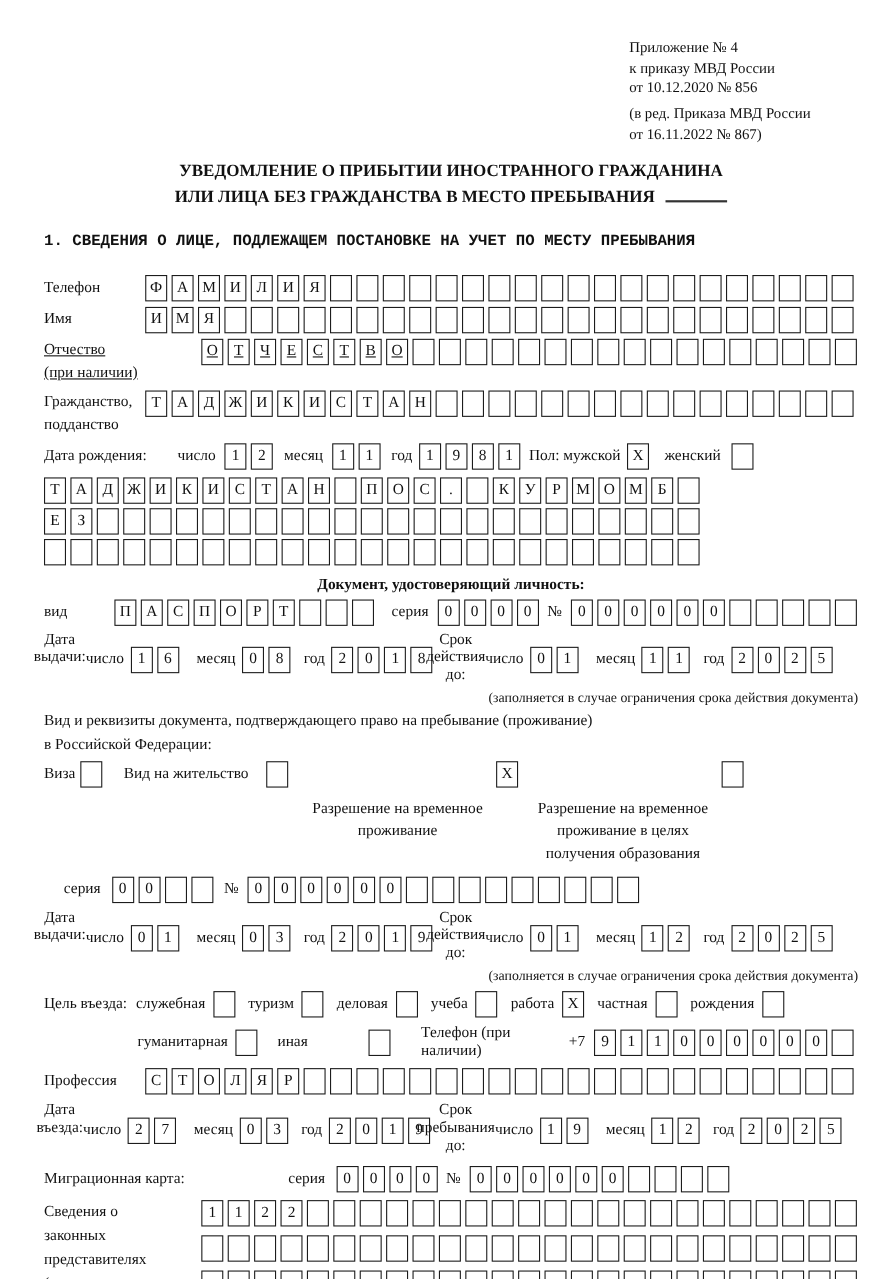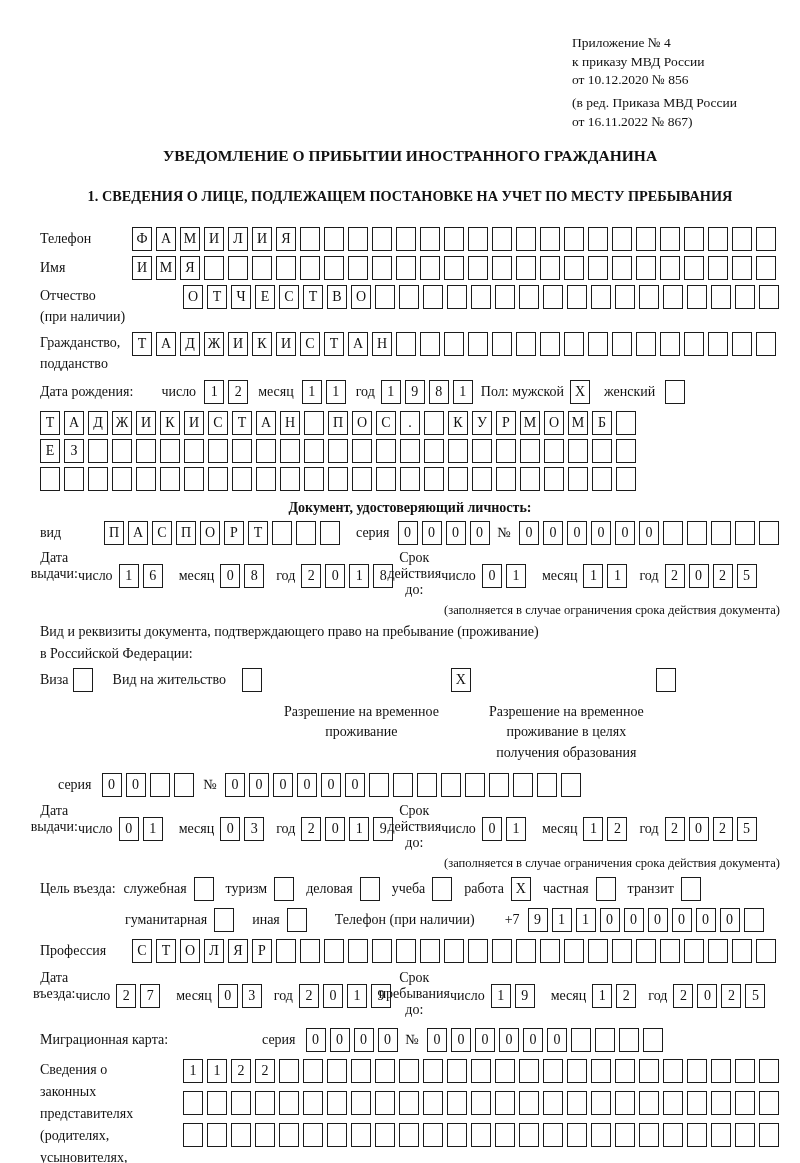--- a/index.html
+++ b/index.html
@@ -17,21 +17,21 @@
   .row{display:flex;align-items:center;margin-bottom:5px;}
   .row-top{display:flex;align-items:flex-start;}
   .lbl{flex:0 0 auto;}
 
   
   .ref{margin-left:532px;font-size:13.5px;line-height:1.38;}
   .ref .amend{margin-top:4px;}
   .forma{text-align:right;padding-right:14px;font-weight:bold;font-size:14.5px;margin-top:17px;}
   .title{text-align:center;font-weight:bold;font-size:15.5px;line-height:1.55;margin-top:13px;}
   .blank-line{display:inline-block;width:56px;border-bottom:2.5px solid #333;height:14px;margin-left:10px;}
-  .sec-head{text-align:center;font-weight:bold;font-size:14.3px;margin-top:20px;margin-bottom:22px;}
+  .sec-head{text-align:left;font-weight:bold;font-size:14.3px;margin-top:20px;margin-bottom:22px;font-family:Liberation Mono, monospace;}
 
   .w92{width:92px;}.w140{width:143px;}
   .stack{line-height:1.5;}
 
   
   .dates{display:flex;margin-bottom:2px;}
   .dgroup{display:flex;align-items:center;}
   .dgroup .dl{margin-right:6px;}
   .dcol{display:flex;flex-direction:row;justify-content:center;}
   .dhead{text-align:center;margin-bottom:3px;}
@@ -55,20 +55,21 @@
   <div class="ref">
     <div>Приложение № 4</div>
     <div>к приказу МВД России</div>
     <div>от 10.12.2020 № 856</div>
     <div class="amend">(в ред. Приказа МВД России</div>
     <div>от 16.11.2022 № 867)</div>
   </div>
 
   <div class="title">
     <div>УВЕДОМЛЕНИЕ О ПРИБЫТИИ ИНОСТРАННОГО ГРАЖДАНИНА</div>
+    <div><span>ИЛИ ЛИЦА БЕЗ ГРАЖДАНСТВА В МЕСТО ПРЕБЫВАНИЯ</span><span class="blank-line"></span></div>
   </div>
 
   <div class="sec-head">1. СВЕДЕНИЯ О ЛИЦЕ, ПОДЛЕЖАЩЕМ ПОСТАНОВКЕ НА УЧЕТ ПО МЕСТУ ПРЕБЫВАНИЯ</div>
 
   <div class="row">
     <span class="lbl w92">Телефон</span>
     <span class="cells">
         <span class="cell">Ф</span>
         <span class="cell">А</span>
         <span class="cell">М</span>
@@ -125,21 +126,21 @@
         <span class="cell"></span>
         <span class="cell"></span>
         <span class="cell"></span>
         <span class="cell"></span>
         <span class="cell"></span>
         <span class="cell"></span>
         <span class="cell"></span>
       </span>
   </div>
 
-  <div class="row row-top" style="margin-bottom:5px;">
+  <div class="row row-top" style="margin-bottom:5px;text-decoration:underline;">
     <span class="lbl w140 stack">
       <span>Отчество</span><br>
       <span>(при наличии)</span>
     </span>
     <span class="cells">
         <span class="cell">О</span>
         <span class="cell">Т</span>
         <span class="cell">Ч</span>
         <span class="cell">Е</span>
         <span class="cell">С</span>
@@ -549,35 +550,35 @@
           <span class="cell">X</span>
         </span>
     </span>
     <span class="opt">
       <span class="lbl">частная</span>
       <span class="cells cbx">
           <span class="cell"></span>
         </span>
     </span>
     <span class="opt" style="margin-right:0;">
-      <span class="lbl">транзит</span>
+      <span class="lbl">рождения</span>
       <span class="cells cbx">
           <span class="cell"></span>
         </span>
     </span>
   </div>
 
   <div class="row" style="margin-left:85px;margin-bottom:7px;">
     <span class="opt" style="margin-right:18px;justify-content:flex-end;">
       <span class="lbl">гуманитарная</span>
       <span class="cells cbx">
           <span class="cell"></span>
         </span>
     </span>
-    <span class="opt" style="margin-right:28px;">
+    <span class="opt" style="margin-right:28px;gap:48px;">
       <span class="lbl">иная</span>
       <span class="cells cbx">
           <span class="cell"></span>
         </span>
     </span>
     <span style="margin-right:30px;">Телефон (при наличии)</span>
     <span style="margin-right:8px;">+7</span>
     <span class="cells">
         <span class="cell">9</span>
         <span class="cell">1</span>

